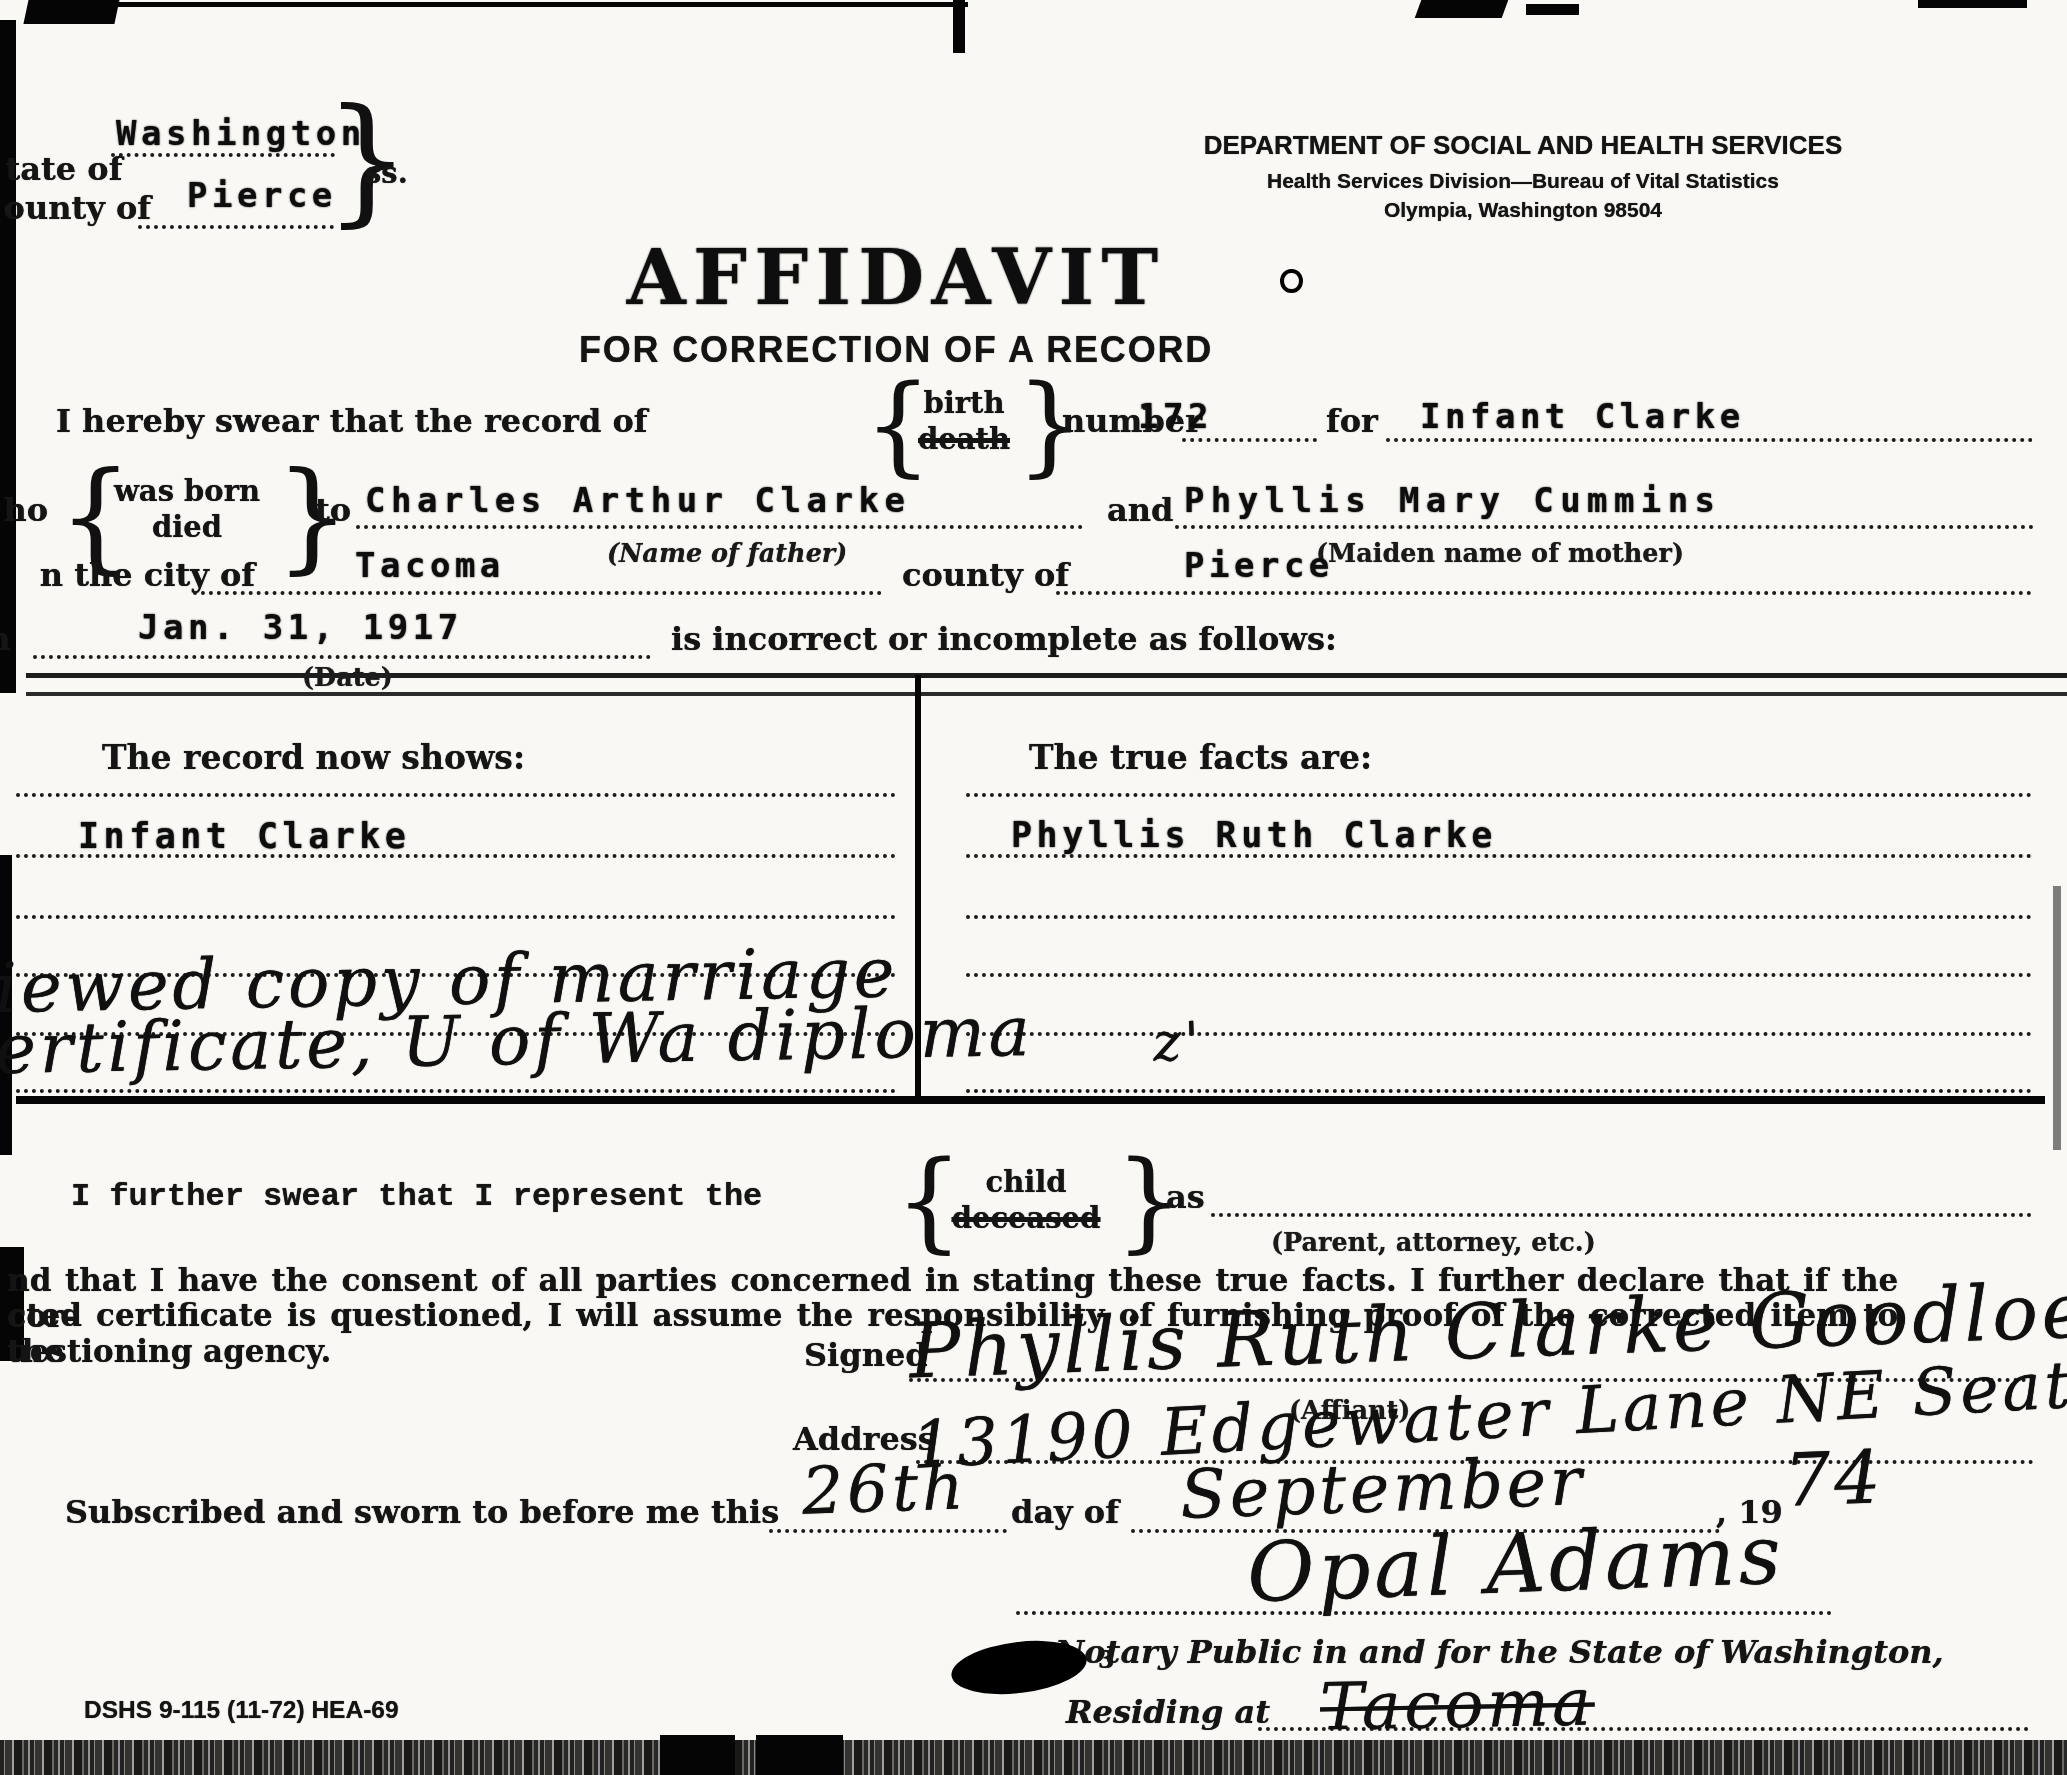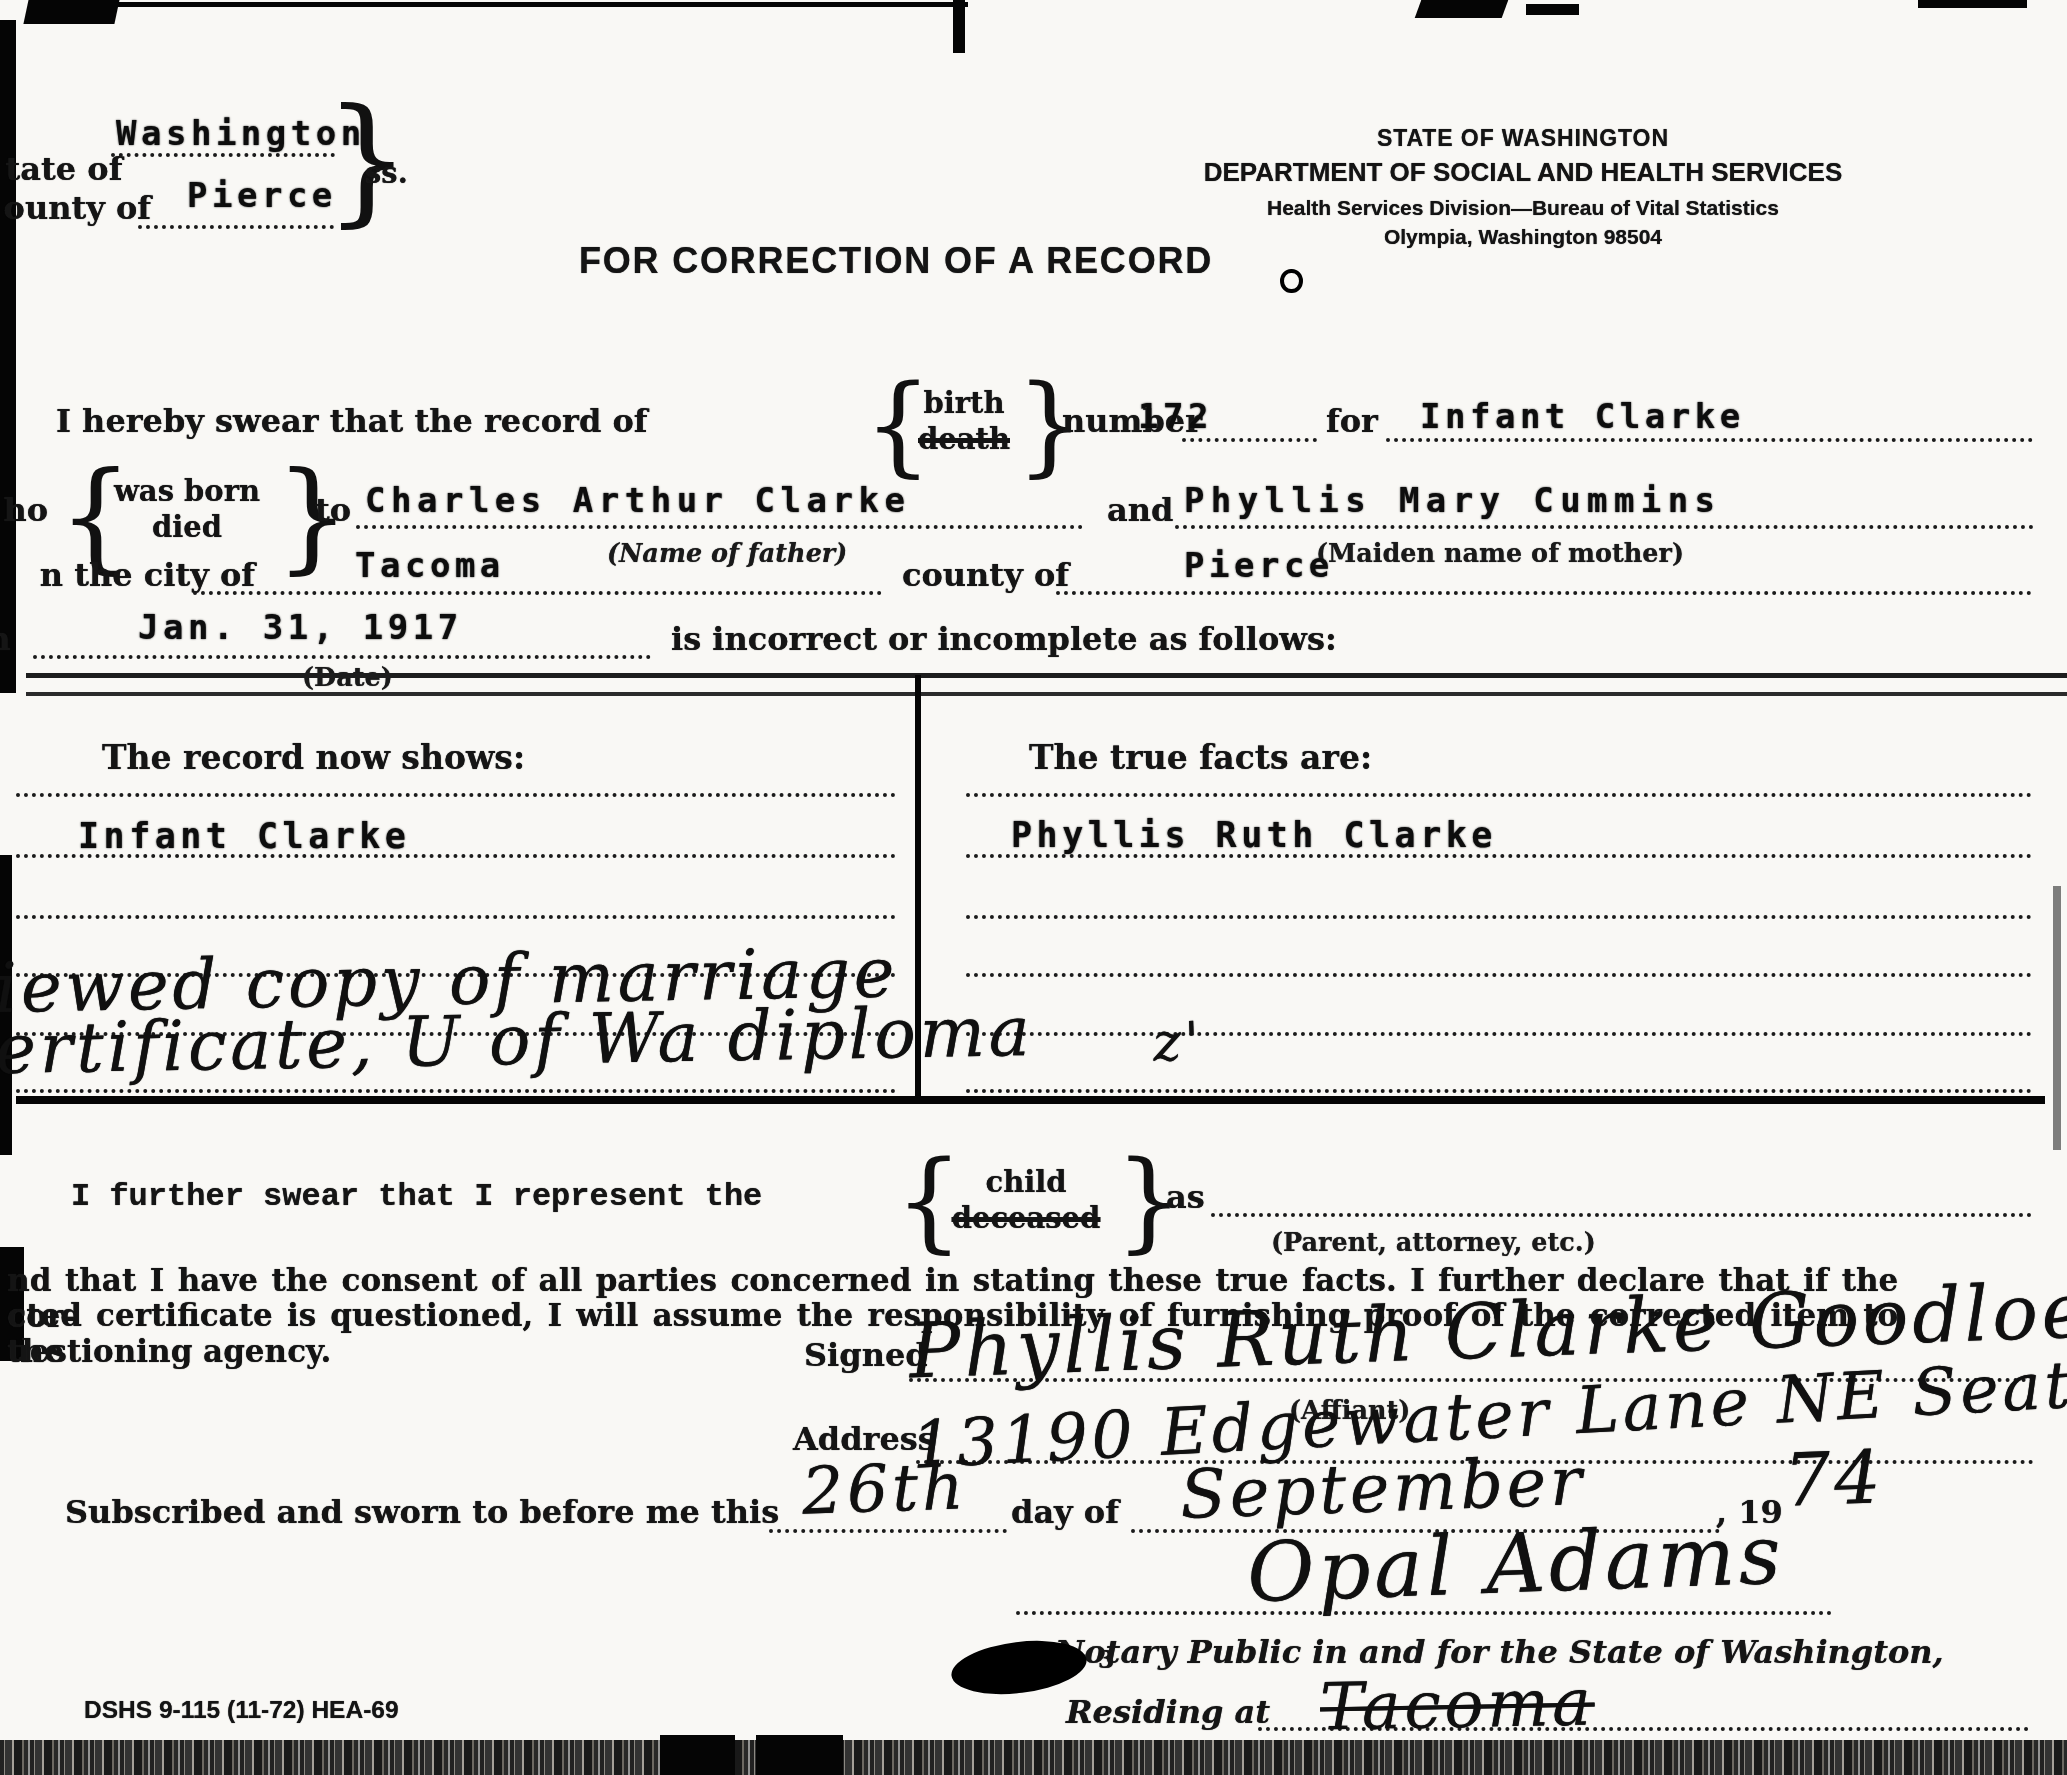--- a/index.html
+++ b/index.html
@@ -62,27 +62,27 @@
   <div class="lbl" style="left:5.5px;top:132px;margin-top:18px;">tate of</div>
   <div class="dots" style="left:111px;top:153px;width:224px;"></div>
   <div class="mono" style="left:116px;top:113px;">Washington</div>
   <div class="lbl" style="left:3.6px;top:189px;">ounty of</div>
   <div class="dots" style="left:138px;top:225px;width:196px;"></div>
   <div class="mono" style="left:187px;top:175px;">Pierce</div>
   <div class="brace" style="left:324px;top:91px;font-size:136px;">}</div>
   <div class="lbl" style="left:365px;top:156px;font-size:29px;">ss.</div>
 
   <div class="abs center" style="left:1141px;top:125px;width:764px;">
-    <div class="sans" style="position:static;font-size:23px;letter-spacing:0.9px;">STATE OF WASHINGTON</div>
     <div class="sans" style="position:static;font-size:26px;margin-top:4.5px;">DEPARTMENT OF SOCIAL AND HEALTH SERVICES</div>
     <div class="sans" style="position:static;font-size:21px;margin-top:8.2px;">Health Services Division—Bureau of Vital Statistics</div>
     <div class="sans" style="position:static;font-size:21px;margin-top:5.5px;">Olympia, Washington 98504</div>
   </div>
 
   <div class="abs center" style="left:455px;top:233px;width:882px;">
+    <div style="font-family:'DejaVu Serif',serif;font-weight:bold;font-size:76px;letter-spacing:7.3px;color:#0e0e0e;text-shadow:0 0 1.8px #222;">AFFIDAVIT</div>
     <div class="sans" style="position:static;font-size:36px;letter-spacing:1.8px;margin-top:7.3px;">FOR CORRECTION OF A RECORD</div>
   </div>
 
   <div class="lbl" style="left:56px;top:402px;">I hereby swear that the record of</div>
   <div class="brace" style="left:864px;top:371px;">{</div>
   <div class="optcol" style="left:905px;top:385px;width:118px;">
     <span class="opt">birth</span>
     <span class="opt struck">death</span>
   </div>
   <div class="brace" style="left:1016px;top:371px;">}</div>

